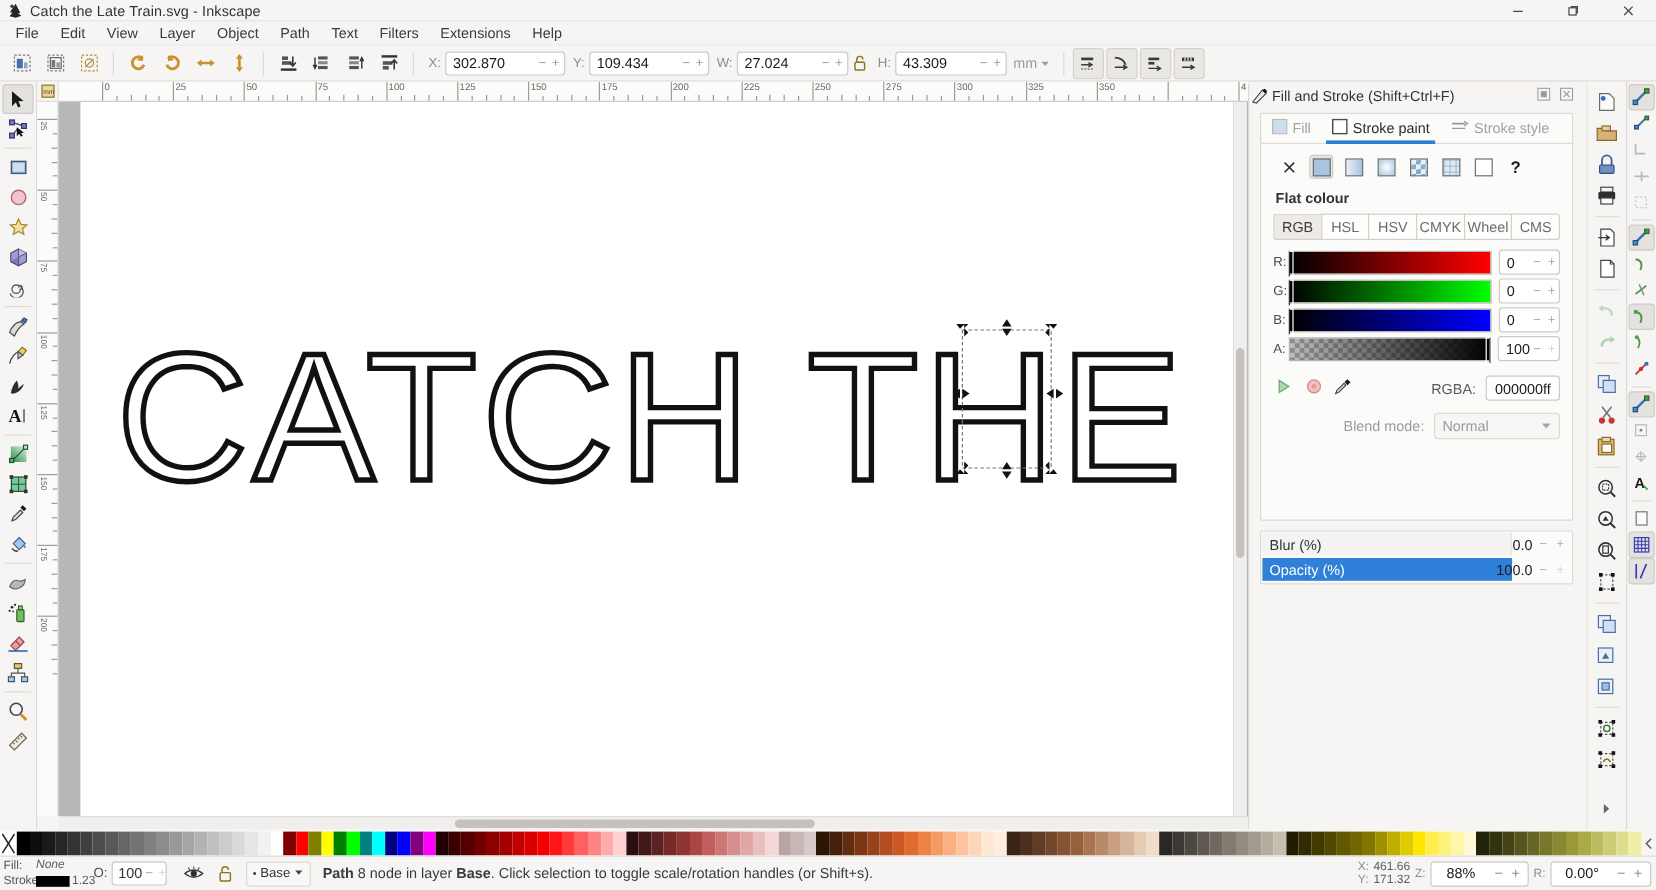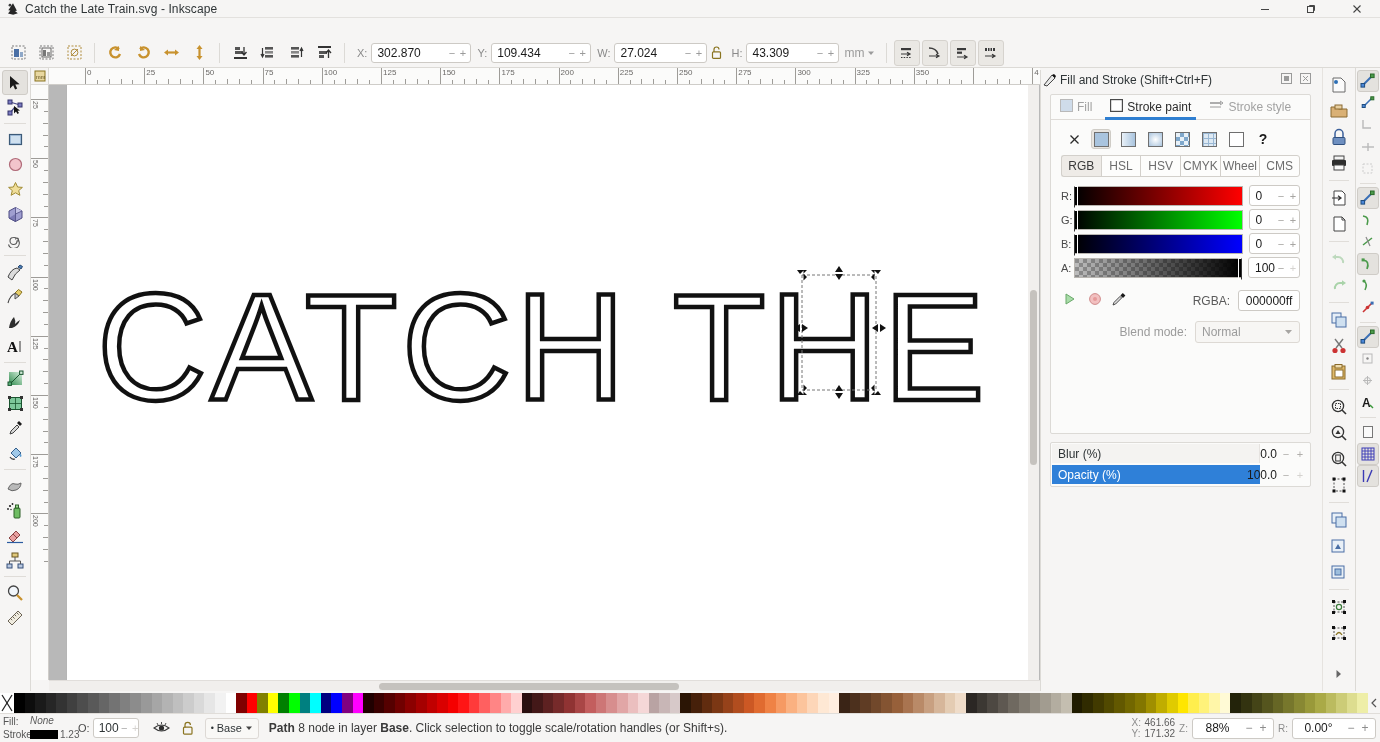--- a/index.html
+++ b/index.html
@@ -274,20 +274,32 @@
       </div>
       <div class="winbtn">
         <svg width="12" height="12" viewBox="0 0 12 12">
             <line x1="2.5" y1="2.5" x2="9.5" y2="9.5" stroke="#444" stroke-width="1.1"></line>
             <line x1="9.5" y1="2.5" x2="2.5" y2="9.5" stroke="#444" stroke-width="1.1"></line>
           </svg>
       </div>
     </div>
   </div>
 
+  <div class="menubar">
+    <div class="menuitem">File</div>
+    <div class="menuitem">Edit</div>
+    <div class="menuitem">View</div>
+    <div class="menuitem">Layer</div>
+    <div class="menuitem">Object</div>
+    <div class="menuitem">Path</div>
+    <div class="menuitem">Text</div>
+    <div class="menuitem">Filters</div>
+    <div class="menuitem">Extensions</div>
+    <div class="menuitem">Help</div>
+  </div>
 
   <div class="cmdbar">
     <div style="width:4px"></div>
     <div class="tbtn">
       <svg width="17" height="17" viewBox="0 0 17 17">
           <rect x="2" y="2" width="13" height="13" fill="none" stroke="#7a7a7a" stroke-dasharray="2 1.5"></rect>
           <rect x="4" y="5" width="5" height="8" fill="#4a6fa5"></rect>
           <rect x="10" y="8" width="3" height="5" fill="#8fa8c8"></rect>
         </svg>
     </div>
@@ -877,20 +889,21 @@
           <span class="pswatch" style="background:#dde9f3; background-image:linear-gradient(#9ab8d4 1px,transparent 1px),linear-gradient(90deg,#9ab8d4 1px,transparent 1px); background-size:5px 5px;"></span>
         </div>
         <div class="pbtn">
           <span class="pswatch" style="background:#ffffff"></span>
         </div>
         <div class="pbtn">
           <span style="font-weight:bold; font-size:14px; color:#1a1a1a">?</span>
         </div>
       </div>
 
+      <div class="flatlabel">Flat colour</div>
 
       <div class="mode-row">
         <div class="modebtn">RGB</div>
         <div class="modebtn">HSL</div>
         <div class="modebtn">HSV</div>
         <div class="modebtn">CMYK</div>
         <div class="modebtn">Wheel</div>
         <div class="modebtn">CMS</div>
       </div>
 

